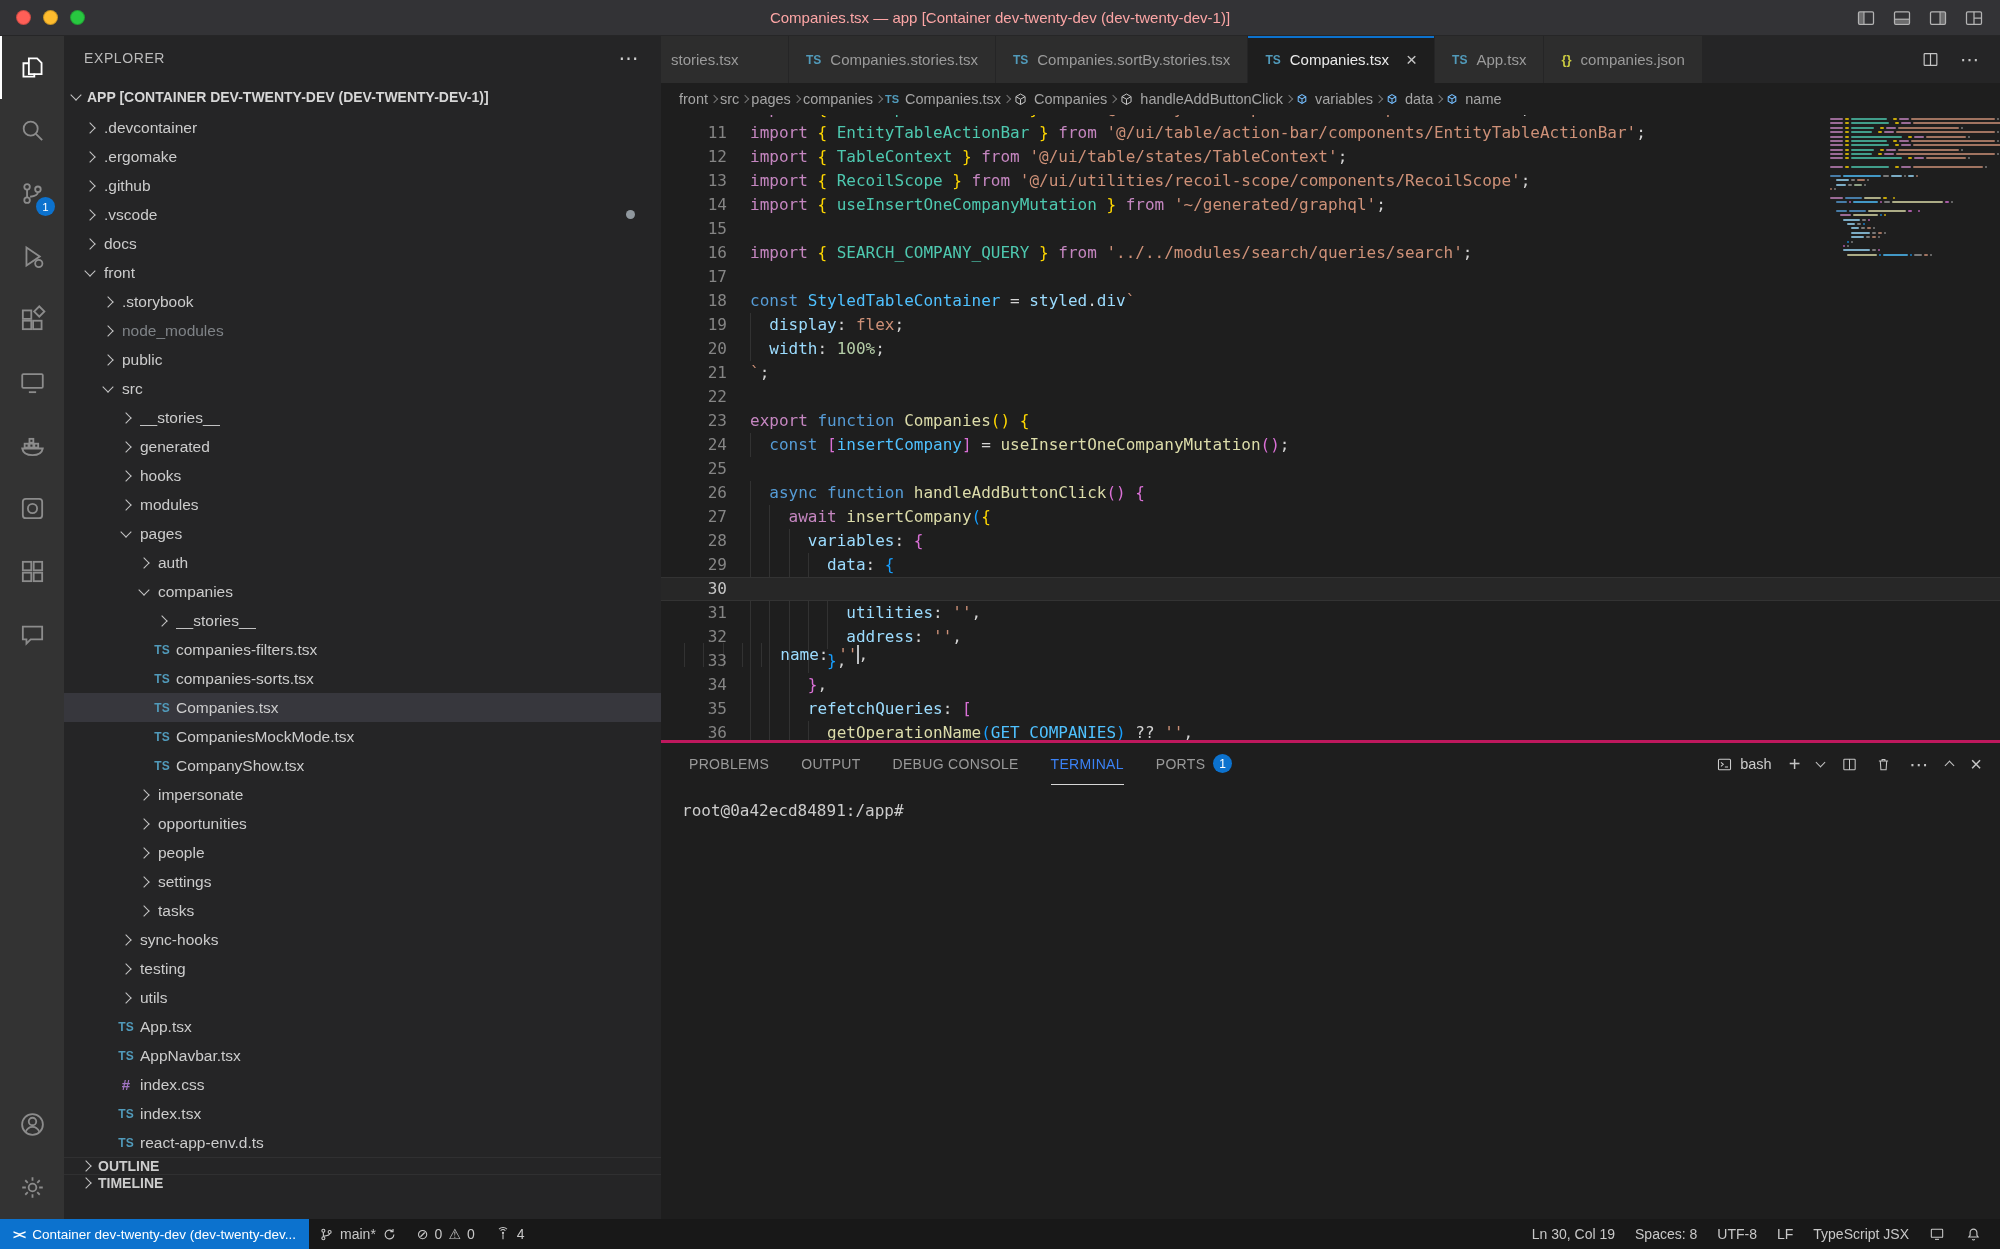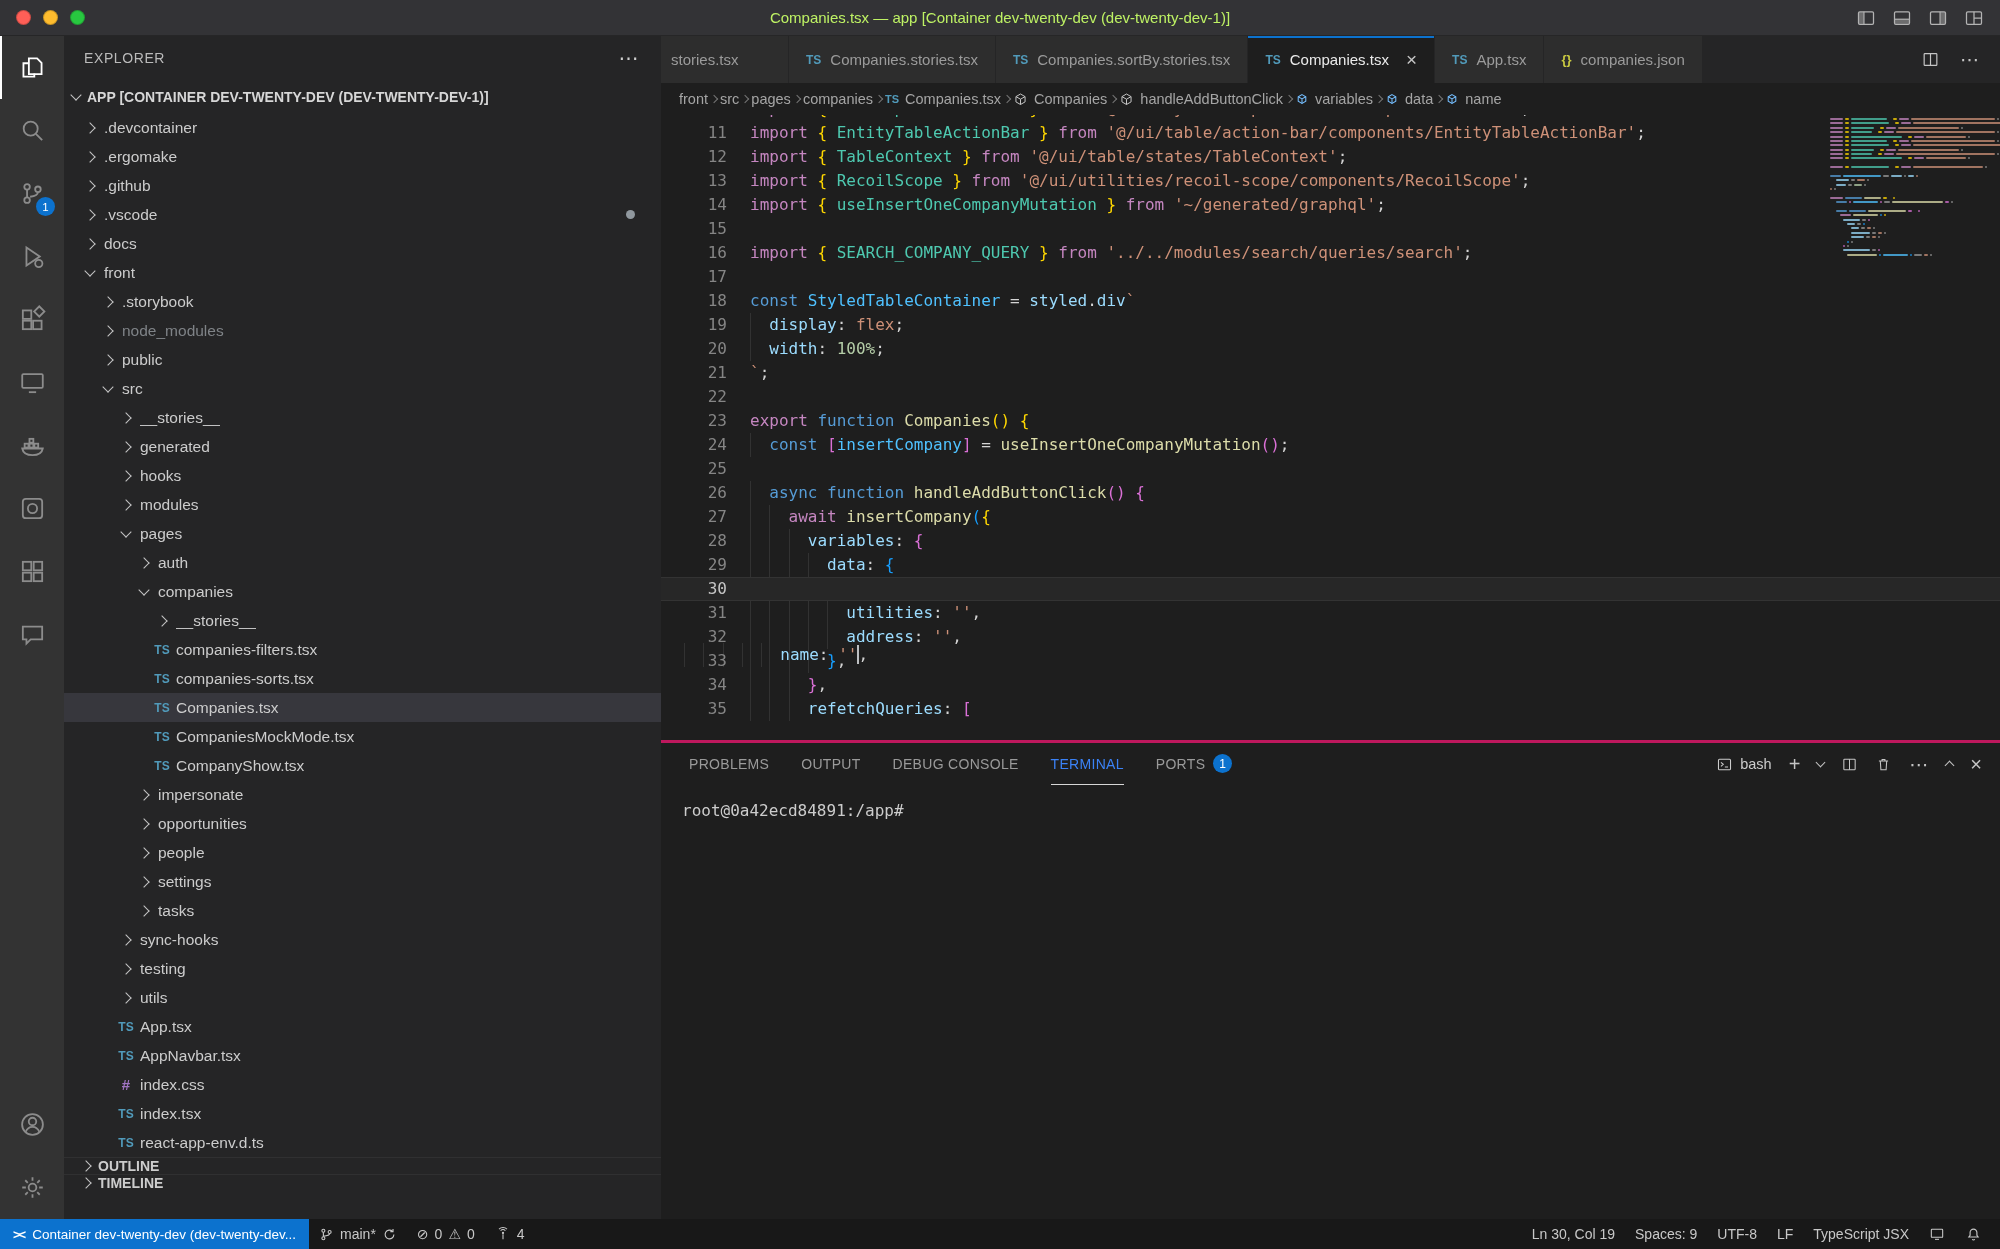--- a/index.html
+++ b/index.html
@@ -5,21 +5,21 @@
   * { box-sizing: border-box; margin: 0; padding: 0; }
   html,body { width:2000px; height:1249px; overflow:hidden; }
   body { background:#1e1e1e; font-family:"Liberation Sans", sans-serif; color:#cccccc; }
   .window { width:2000px; height:1249px; display:flex; flex-direction:column; }
 
   
   .titlebar { flex:0 0 36px; background:#333336; display:flex; align-items:center; position:relative; border-bottom:1px solid #262627; }
   .lights { position:absolute; left:16px; top:0; height:100%; display:flex; align-items:center; gap:12px; }
   .light { width:15px; height:15px; border-radius:50%; border:0.5px solid rgba(0,0,0,.2); cursor:pointer; }
   .light.r { background:#ff5f57; } .light.y { background:#febc2e; } .light.g { background:#28c840; }
-  .tb-title { flex:1; text-align:center; font-size:15px; color:#bef264; white-space:nowrap; }
+  .tb-title { flex:1; text-align:center; font-size:15px; color:#fca5a5; white-space:nowrap; }
   .tb-icons { position:absolute; right:16px; top:0; height:100%; display:flex; align-items:center; gap:16px; color:#b4b4b4; }
   .tb-icons svg { display:block; }
 
   
   .main { flex:1; display:flex; min-height:0; }
 
   
   .activitybar { flex:0 0 64px; background:#333333; display:flex; flex-direction:column; }
   .ab-item { height:63px; display:flex; align-items:center; justify-content:center; color:#8c8c8c; position:relative; cursor:pointer; }
   .ab-item.active { color:#ffffff; box-shadow:inset 2px 0 0 #ffffff; }
@@ -689,20 +689,24 @@
               <span class="ltext"><span class="guide"></span><span class="guide"></span><span class="guide"></span><span class="guide"></span><span class="tk-b3">}</span><span class="tk-pl">,</span></span>
             </div>
             <div class="cline">
               <span class="gutter">34</span>
               <span class="ltext"><span class="guide"></span><span class="guide"></span><span class="guide"></span><span class="tk-b2">}</span><span class="tk-pl">,</span></span>
             </div>
             <div class="cline">
               <span class="gutter">35</span>
               <span class="ltext"><span class="guide"></span><span class="guide"></span><span class="guide"></span><span class="tk-va">refetchQueries</span><span class="tk-pl">: </span><span class="tk-b2">[</span></span>
             </div>
+            <div class="cline">
+              <span class="gutter">36</span>
+              <span class="ltext"><span class="guide"></span><span class="guide"></span><span class="guide"></span><span class="guide"></span><span class="tk-fn">getOperationName</span><span class="tk-b3">(</span><span class="tk-cn">GET_COMPANIES</span><span class="tk-b3">)</span><span class="tk-pl"> ?? </span><span class="tk-st">''</span><span class="tk-pl">,</span></span>
+            </div>
           </div>
         <div class="minimap" id="minimap">
             <div class="mm-line">
               <span class="mm-tok" style="width: 13px; background: rgb(197, 134, 192);"></span>
               <span class="mm-tok" style="width: 4px; background: rgb(255, 215, 0);"></span>
               <span class="mm-tok" style="width: 36px; background: rgb(78, 201, 176);"></span>
               <span class="mm-tok" style="width: 2px; background: transparent;"></span>
               <span class="mm-tok" style="width: 4px; background: rgb(255, 215, 0);"></span>
               <span class="mm-tok" style="width: 10px; background: rgb(197, 134, 192);"></span>
               <span class="mm-tok" style="width: 84px; background: rgb(206, 145, 120);"></span>
@@ -1029,21 +1033,21 @@
             <path d="M12 12.5V20"></path>
           </svg>
       </span>
       <span>4</span>
     </div>
     <div class="sb-right">
       <div class="sb-item">
           <span>Ln 30, Col 19</span>
         </div>
       <div class="sb-item">
-          <span>Spaces: 9</span>
+          <span>Spaces: 8</span>
         </div>
       <div class="sb-item">
           <span>UTF-8</span>
         </div>
       <div class="sb-item">
           <span>LF</span>
         </div>
       <div class="sb-item">
           <span>TypeScript JSX</span>
         </div>

